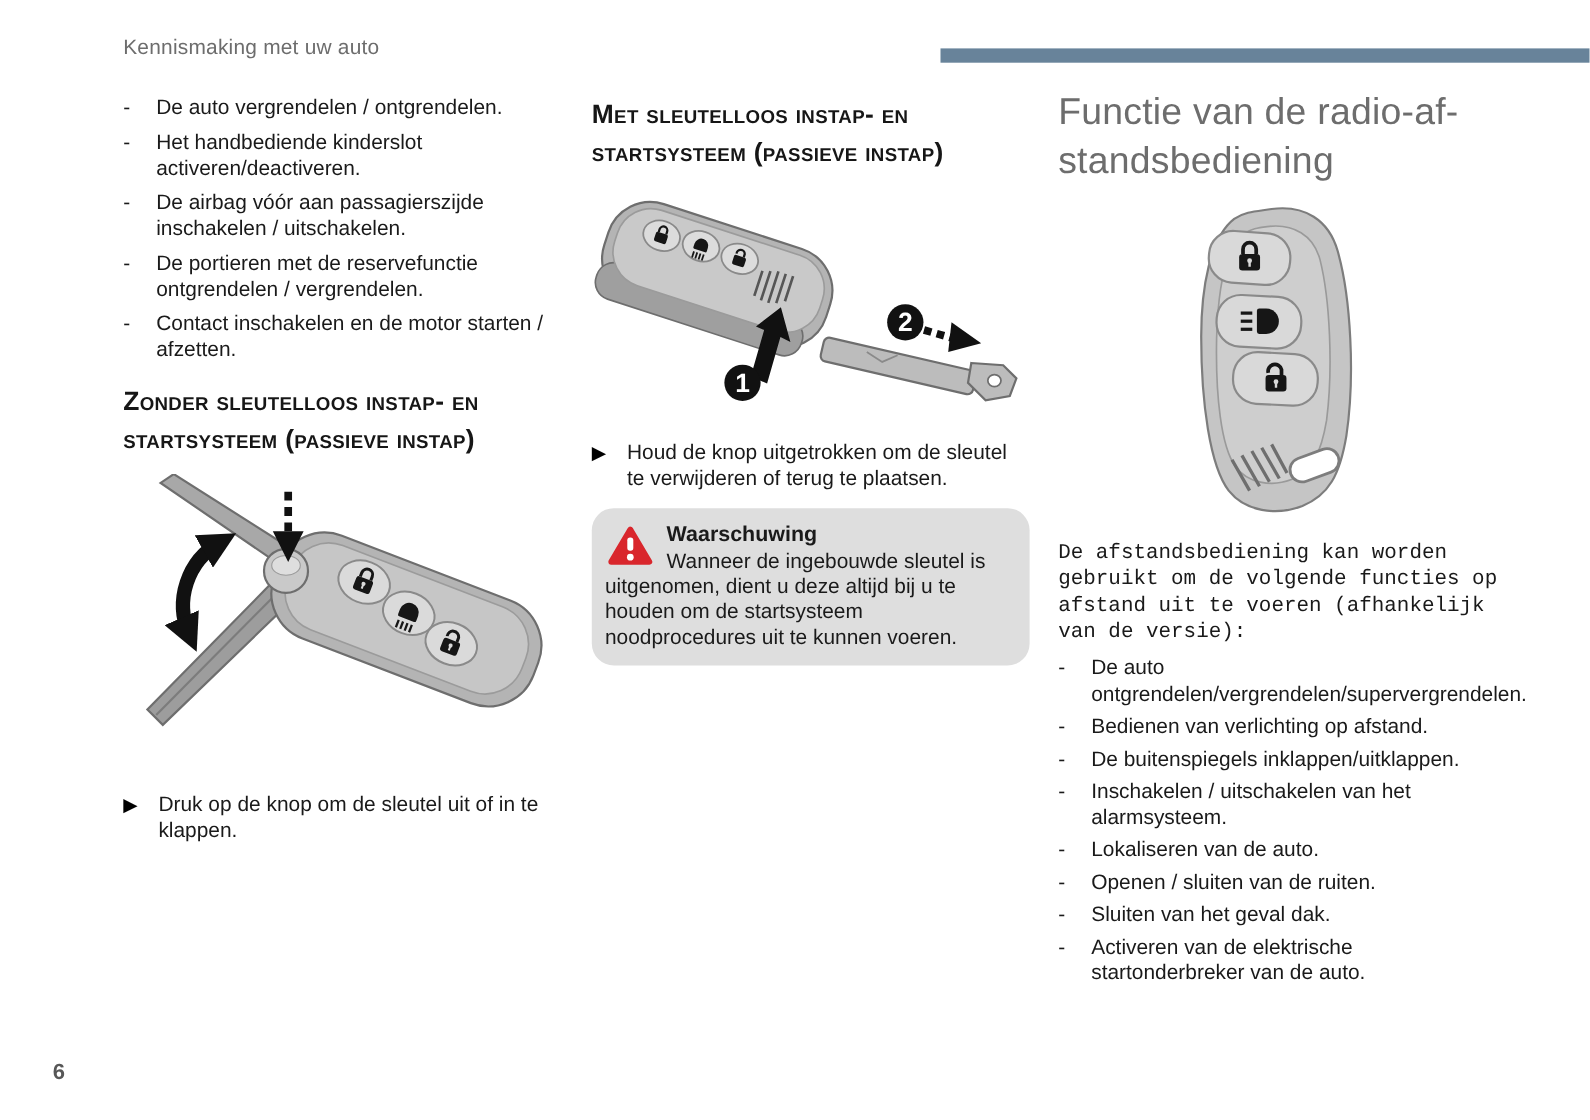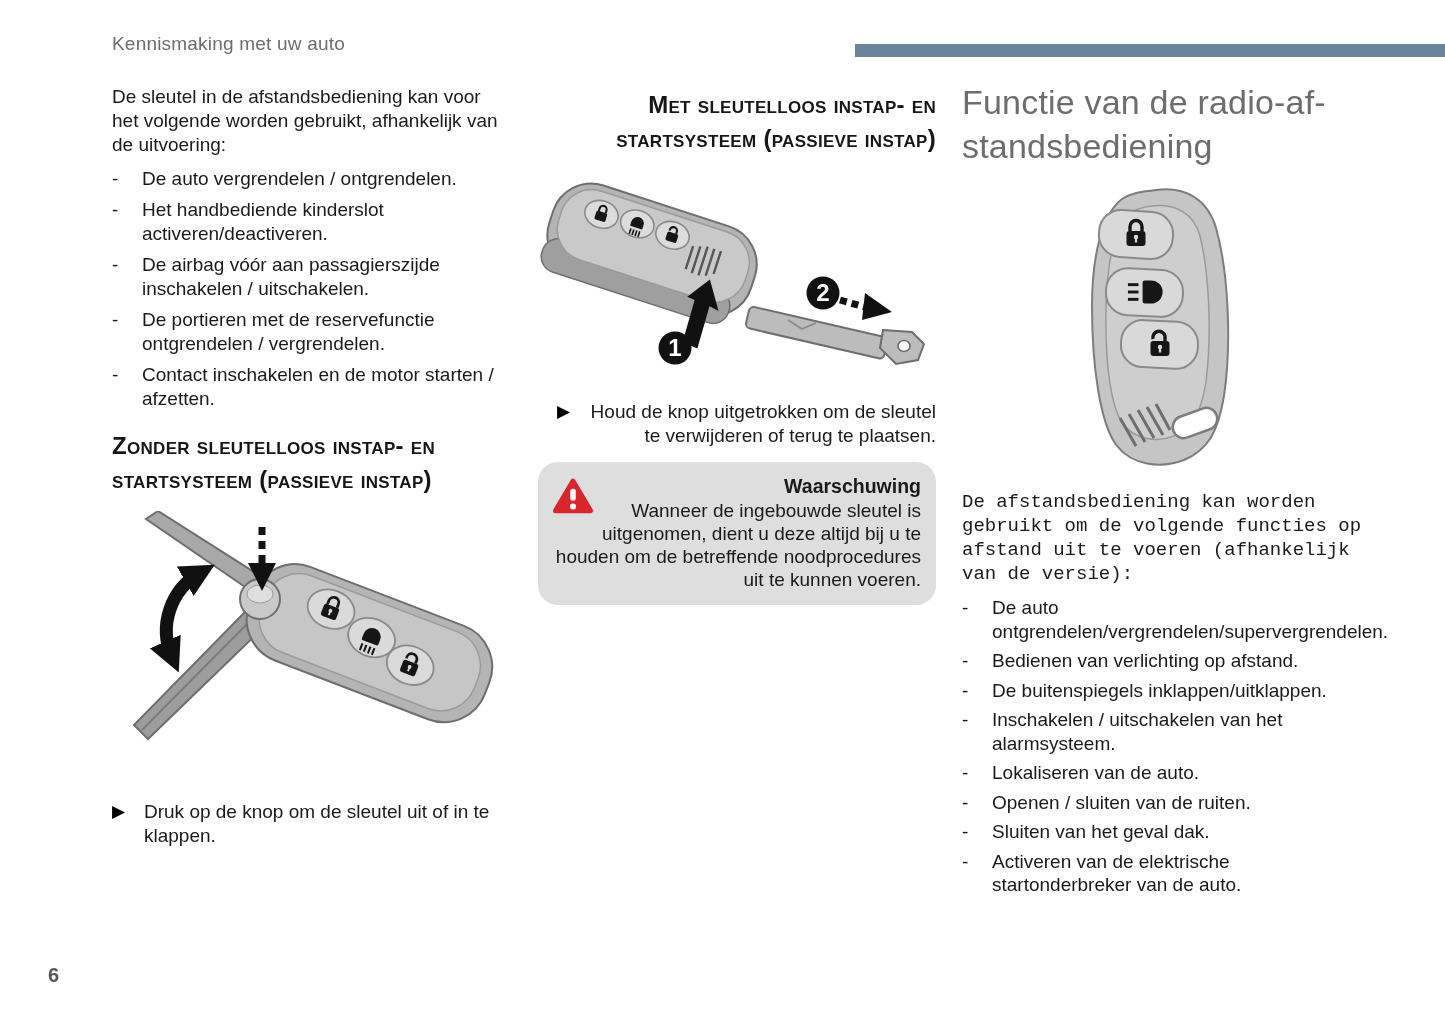--- a/index.html
+++ b/index.html
@@ -6,21 +6,21 @@
   body{
     width:1445px;height:1018px;position:relative;overflow:hidden;
     background:#ffffff;color:#1a1a1a;
     font-family:"Liberation Sans", sans-serif;
   }
   .header-label{position:absolute;left:112px;top:33px;font-size:19px;color:#6d6d6d;letter-spacing:.2px;}
   .accent-bar{position:absolute;left:855px;top:44px;width:590px;height:13px;background:#68839A;}
   .page-number{position:absolute;left:48px;top:964px;font-size:20px;font-weight:700;color:#575757;}
   .col{position:absolute;}
   #col-left{left:112px;top:85px;width:392px;}
-  #col-mid{left:538px;top:88px;width:398px;text-align:right;}
+  #col-mid{left:538px;top:88px;width:398px;}
   #col-right{left:962px;top:80px;width:400px;}
   h1.gray-title{font-size:34px;font-weight:400;color:#6d6d6d;margin:0 0 12px 0;line-height:44px;letter-spacing:.2px;}
   h1.gray-title span{display:block;}
   p.body{font-size:19px;line-height:24px;margin:0 0 10px 0;}
   h2.smallcaps{
     font-variant:small-caps;font-variant-caps:small-caps;
     font-weight:800;font-size:24px;line-height:34px;color:#161616;
     letter-spacing:.3px;margin:18px 0 0 0;
   }
   #col-mid h2.smallcaps{margin:0;}
@@ -49,21 +49,20 @@
   #col-right .outro{margin-top:8px;}
 </style>
 </head>
 <body>
 
 <div class="header-label">Kennismaking met uw auto</div>
 <div class="accent-bar"></div>
 <div class="page-number">6</div>
 
 <div class="col" id="col-left">
-  <p class="body">De sleutel in de afstandsbediening kan voor het volgende worden gebruikt, afhankelijk van de uitvoering:</p>
   <div class="bullets">
     <div class="bullet">
         <span class="dash">-</span>
         <span class="txt">De auto vergrendelen / ontgrendelen.</span>
       </div>
     <div class="bullet">
         <span class="dash">-</span>
         <span class="txt">Het handbediende kinderslot activeren/deactiveren.</span>
       </div>
     <div class="bullet">
@@ -197,21 +196,21 @@
     <span class="txt">Houd de knop uitgetrokken om de sleutel te verwijderen of terug te plaatsen.</span>
   </div>
 
   <div class="warning">
     <svg class="wicon" viewBox="0 0 40 36">
       <path d="M20,4 L36.5,32 H3.5 Z" fill="#D9262C" stroke="#D9262C" stroke-width="5" stroke-linejoin="round"></path>
       <rect x="17.4" y="11" width="5.2" height="11.5" rx="2.4" fill="#ffffff"></rect>
       <circle cx="20" cy="28" r="2.9" fill="#ffffff"></circle>
     </svg>
     <div class="wtitle">Waarschuwing</div>
-    <div class="wtext">Wanneer de ingebouwde sleutel is uitgenomen, dient u deze altijd bij u te houden om de betreffende noodprocedures uit te kunnen voeren.</div>
+    <div class="wtext">Wanneer de ingebouwde sleutel is uitgenomen, dient u deze altijd bij u te houden om de startsysteem noodprocedures uit te kunnen voeren.</div>
   </div>
 </div>
 
 <div class="col" id="col-right">
   <h1 class="gray-title">
       <span>Functie van de radio-af-</span>
       <span>standsbediening</span>
     </h1>
 
   <svg class="illu" id="fob-svg" width="200" height="290" viewBox="0 0 200 290">

